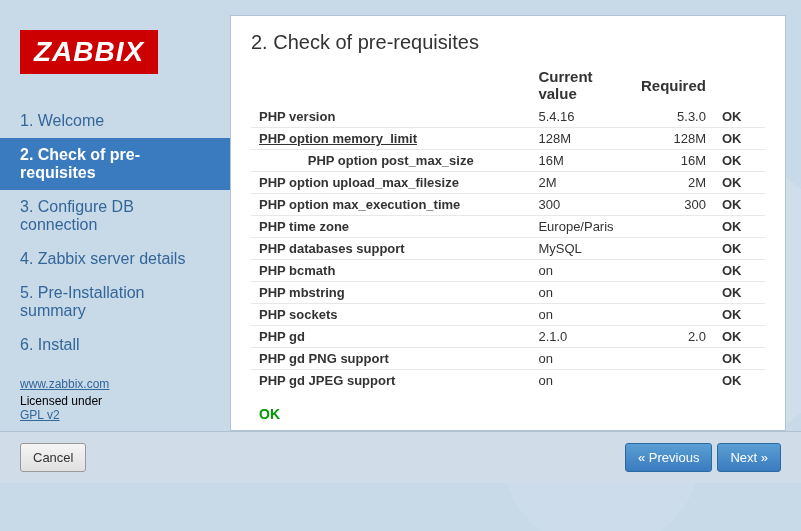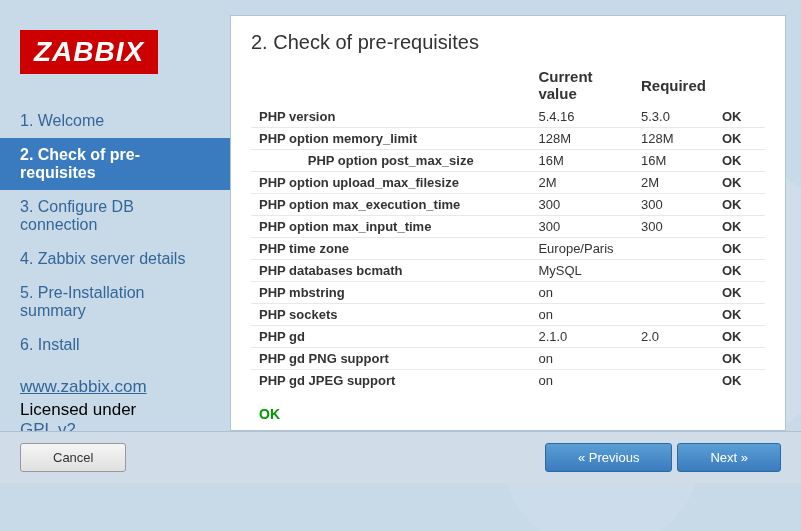--- a/index.html
+++ b/index.html
@@ -88,21 +88,21 @@
     }
 
     .nav-item.active {
       background: #3a7bbf;
       color: white;
       font-weight: bold;
     }
 
     .sidebar-footer {
       padding: 15px 20px;
-      font-size: 17px;
+      font-size: 12px;
     }
 
     .sidebar-footer a {
       color: #336699;
       text-decoration: underline;
       display: block;
       margin-bottom: 3px;
     }
 
     
@@ -171,21 +171,21 @@
       font-size: 13px;
       border-bottom: 1px solid #e8e8e8;
     }
 
     .prereq-table tbody tr:last-child td {
       border-bottom: none;
     }
 
     .col-name { width: 55%; margin-left: 12px; }
     .col-current { width: 20%; }
-    .col-required { width: 15%; }
+    .col-required { width: 15%; text-align: right; }
     .col-status { width: 10%; color: #009900; font-weight: bold; }
 
     .status-ok {
       color: #009900;
       font-weight: bold;
     }
 
     .summary-ok {
       color: #009900;
       font-size: 14px;
@@ -198,21 +198,21 @@
       background: #d0dce8;
       border-top: 1px solid #b0c0d0;
       padding: 10px 20px;
       display: flex;
       align-items: center;
       justify-content: space-between;
       height: 52px;
     }
 
     .btn {
-      padding: 6px 32px;
+      padding: 6px 12px;
       font-size: 13px;
       border: 1px solid #999;
       cursor: pointer;
       background: linear-gradient(to bottom, #f5f5f5, #e0e0e0);
       color: #333;
       border-radius: 3px;
     }
 
     .btn-nav {
       background: linear-gradient(to bottom, #5a9fd4, #3a7bbf);
@@ -270,21 +270,21 @@
             </tr>
           </thead>
           <tbody id="prereq-tbody">
           <tr>
                 <td class="col-name" style="font-weight: bold;">PHP version</td>
                 <td class="col-current">5.4.16</td>
                 <td class="col-required">5.3.0</td>
                 <td class="col-status status-ok">OK</td>
               </tr>
               <tr>
-                <td class="col-name" style="font-weight: bold;">PHP option memory_limit</td>
+                <td class="col-name" style="font-weight: bold; text-decoration: underline;">PHP option memory_limit</td>
                 <td class="col-current">128M</td>
                 <td class="col-required">128M</td>
                 <td class="col-status status-ok">OK</td>
               </tr>
               <tr>
                 <td class="col-name" style="font-weight: bold; text-align: center;">PHP option post_max_size</td>
                 <td class="col-current">16M</td>
                 <td class="col-required">16M</td>
                 <td class="col-status status-ok">OK</td>
               </tr>
@@ -294,34 +294,34 @@
                 <td class="col-required">2M</td>
                 <td class="col-status status-ok">OK</td>
               </tr>
               <tr>
                 <td class="col-name" style="font-weight: bold;">PHP option max_execution_time</td>
                 <td class="col-current">300</td>
                 <td class="col-required">300</td>
                 <td class="col-status status-ok">OK</td>
               </tr>
               <tr>
-                <td class="col-name" style="font-weight: bold;">PHP option max_input_time</td>
-                <td class="col-current">300</td>
-                <td class="col-required">300</td>
-                <td class="col-status status-ok">OK</td>
-              </tr>
-              <tr>
                 <td class="col-name" style="font-weight: bold;">PHP time zone</td>
                 <td class="col-current">Europe/Paris</td>
                 <td class="col-required"></td>
                 <td class="col-status status-ok">OK</td>
               </tr>
               <tr>
-                <td class="col-name" style="font-weight: bold;">PHP databases bcmath</td>
+                <td class="col-name" style="font-weight: bold;">PHP databases support</td>
                 <td class="col-current">MySQL</td>
+                <td class="col-required"></td>
+                <td class="col-status status-ok">OK</td>
+              </tr>
+              <tr>
+                <td class="col-name" style="font-weight: bold;">PHP bcmath</td>
+                <td class="col-current">on</td>
                 <td class="col-required"></td>
                 <td class="col-status status-ok">OK</td>
               </tr>
               <tr>
                 <td class="col-name" style="font-weight: bold;">PHP mbstring</td>
                 <td class="col-current">on</td>
                 <td class="col-required"></td>
                 <td class="col-status status-ok">OK</td>
               </tr>
               <tr>

